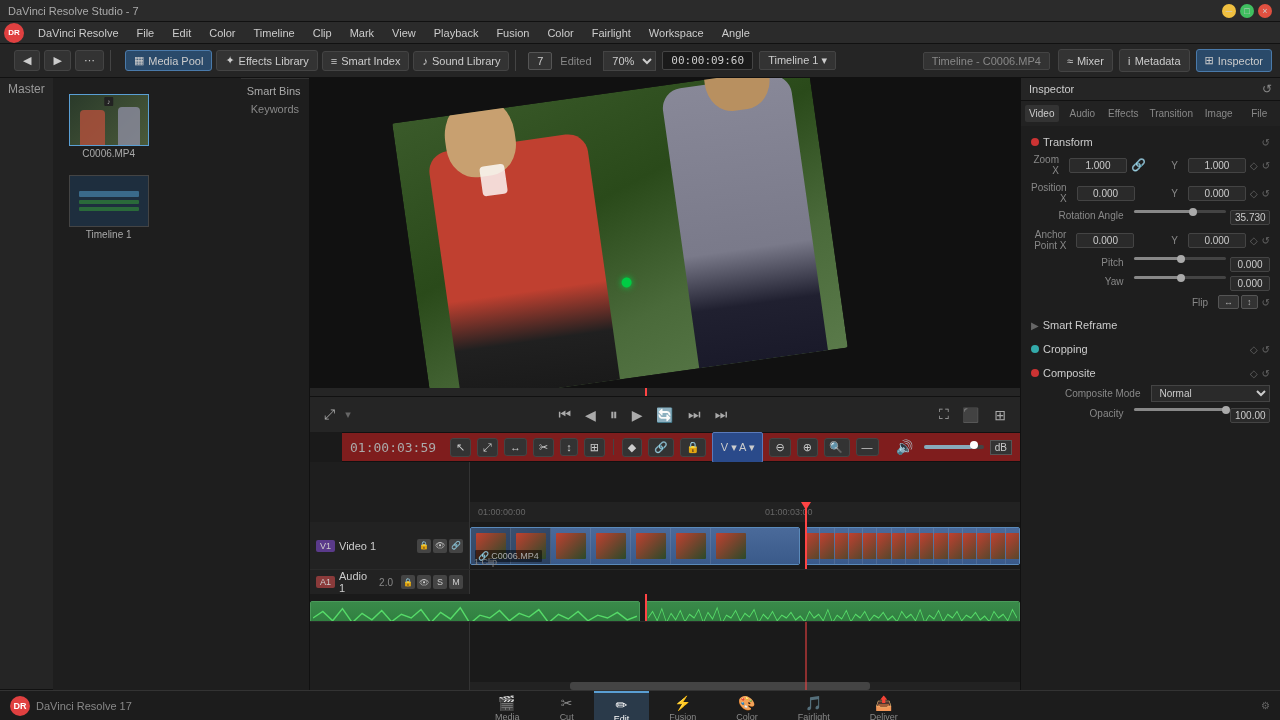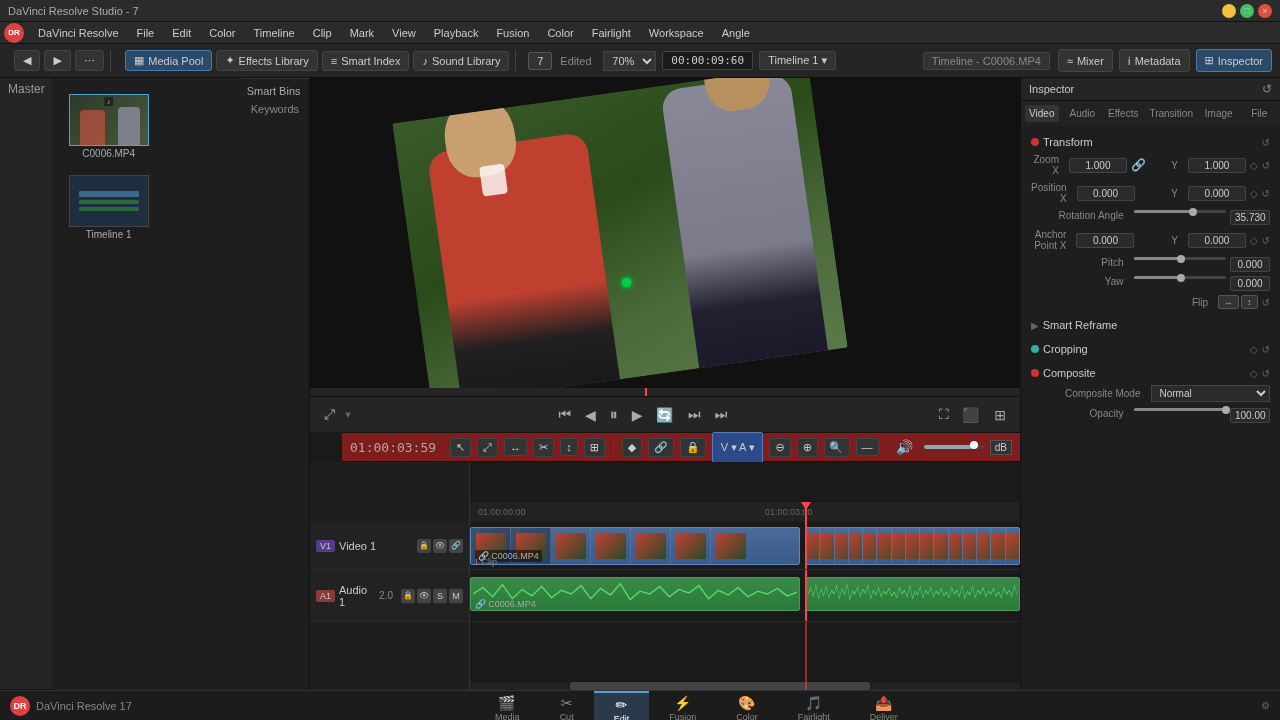--- a/index.html
+++ b/index.html
@@ -425,21 +425,21 @@
                 </div>
               </div>
             </div>
 
             <div style="position:absolute;left:335px;top:0;bottom:0;width:2px;background:#ff4444;z-index:10;"></div>
 
             <div style="position:absolute;bottom:2px;left:0;right:0;padding:0 4px;font-size:9px;color:#888;">1 Clip</div>
           </div>
         </div>
 
-        <div class="track-row" style="height:52px;">
+        <div class="track-row" style="height:52px;flex-direction:column;">
           <div class="track-header">
             <span class="a1-badge">A1</span>
             <span class="track-label">Audio 1</span>
             <span style="color:#888;font-size:10px;">2.0</span>
             <div style="flex:1"></div>
             <div class="track-icons">
               <div class="track-icon">🔒</div>
               <div class="track-icon">👁</div>
               <div class="track-icon" style="font-size:9px;">S</div>
               <div class="track-icon" style="font-size:9px;">M</div>

